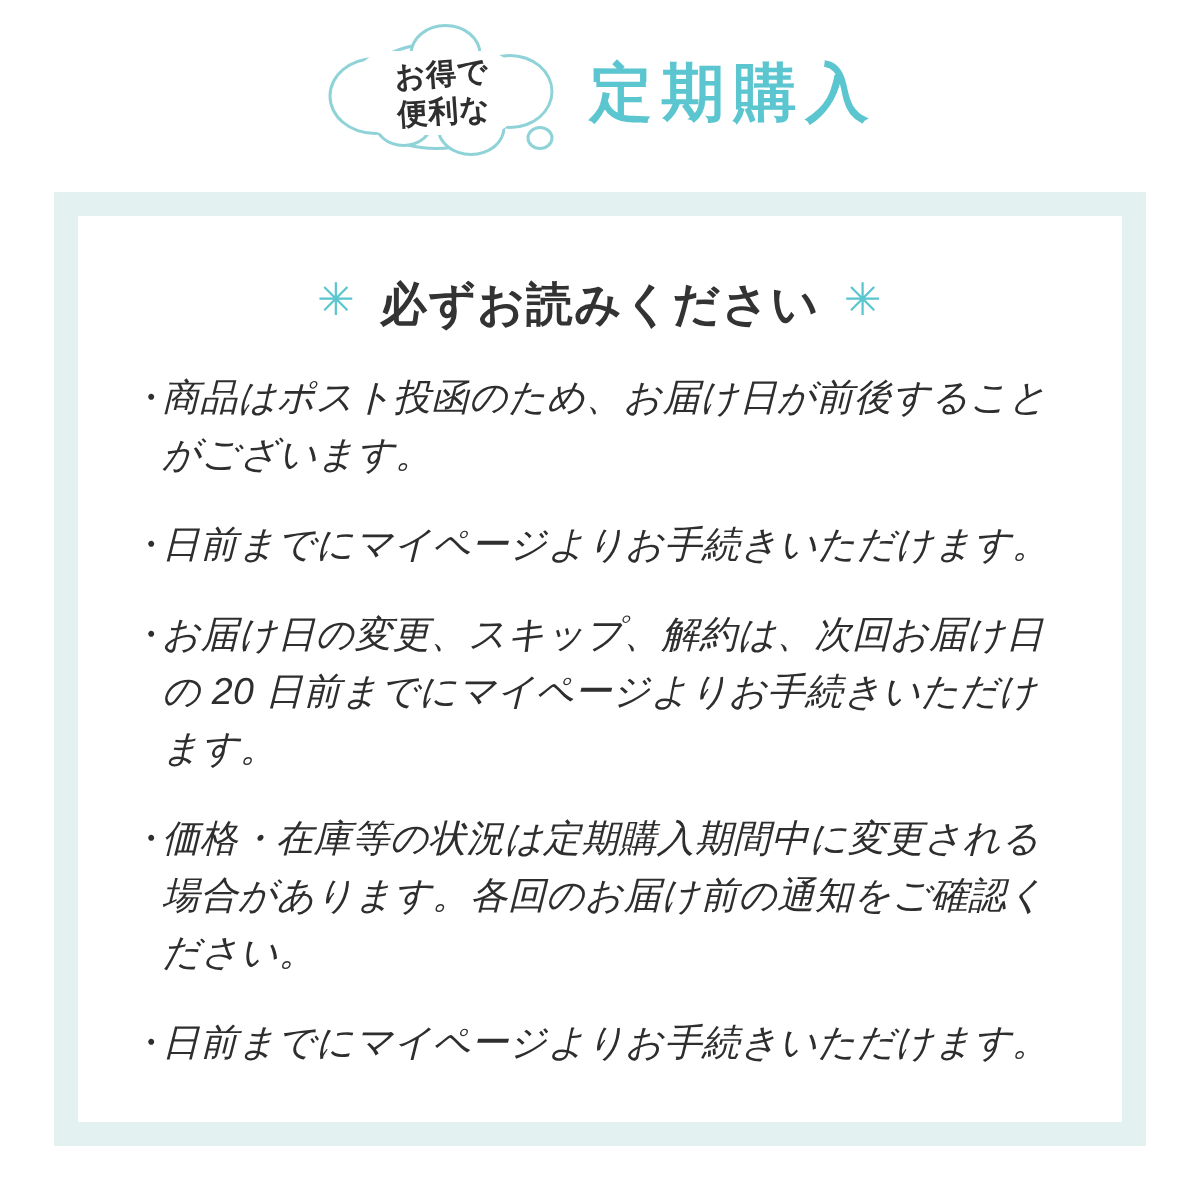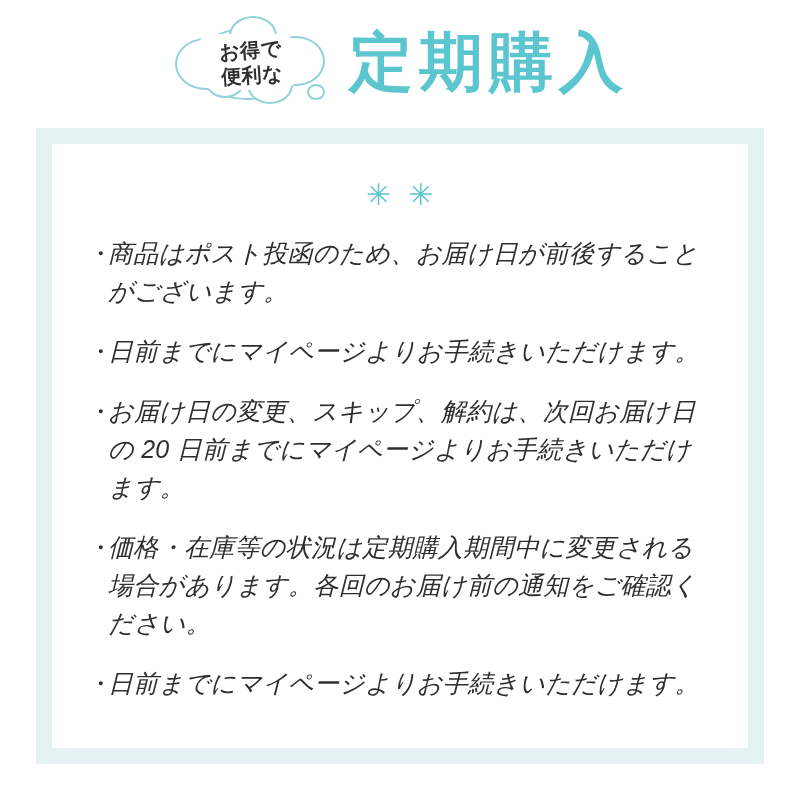--- a/index.html
+++ b/index.html
@@ -84,21 +84,21 @@
     line-height: 1.25;
     font-size: 20px;
     color: #2f2f2f;
     font-weight: 700;
     letter-spacing: 0.5px;
     transform: rotate(-4deg);
     margin-top: 2px;
   }
 
   .title {
-    font-size: 64px;
+    font-size: 42px;
     letter-spacing: 6px;
     color: #5bc6cf;
     font-weight: 700;
     line-height: 1;
     margin-top: 6px;
     white-space: nowrap;
   }
 
   
   .panel {
@@ -189,20 +189,21 @@
     </div>
 
     <div class="title">定期購入</div>
   </div>
 
   <div class="panel">
     <div class="inner">
 
       <div class="notice-heading">
         <span class="aster">✳</span>
+        <span>必ずお読みください</span>
         <span class="aster">✳</span>
       </div>
 
       <ul class="items">
         <li class="item">
           <span class="bullet">・</span>
           <span class="item-text">商品はポスト投函のため、お届け日が前後することがございます。</span>
         </li>
         <li class="item">
           <span class="bullet">・</span>

